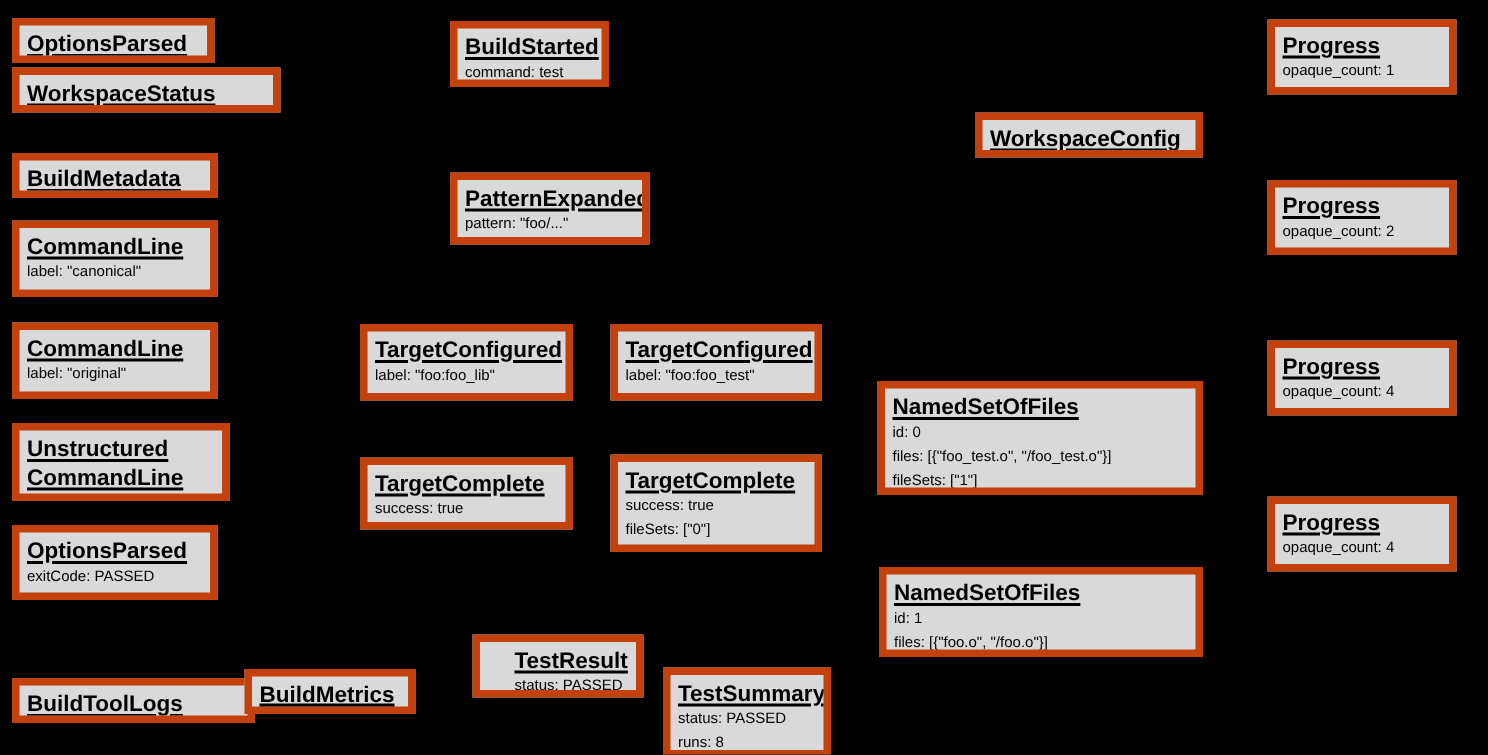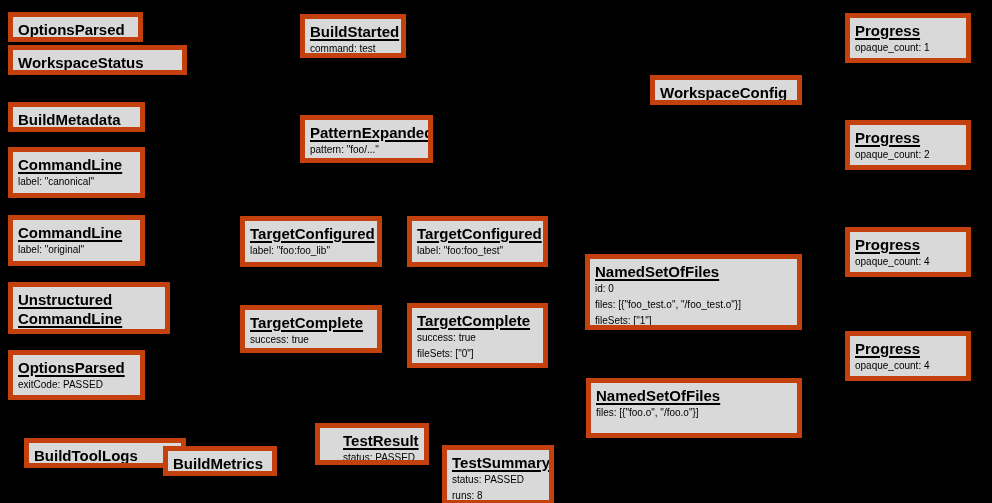--- a/index.html
+++ b/index.html
@@ -59,35 +59,35 @@
   <div class="box" style="left:8px; top:147px; width:137px; height:51px;">
     <div class="box-title">CommandLine</div>
     <div class="box-attr">label: "canonical"</div>
   </div>
 
   <div class="box" style="left:8px; top:215px; width:137px; height:51px;">
     <div class="box-title">CommandLine</div>
     <div class="box-attr">label: "original"</div>
   </div>
 
-  <div class="box" style="left:8px; top:282px; width:162px; height:52px;">
+  <div class="box" style="left:8px; top:282px; width:145px; height:52px;">
     <div class="box-title">Unstructured
 CommandLine</div>
   </div>
 
   <div class="box" style="left:8px; top:350px; width:137px; height:50px;">
     <div class="box-title">OptionsParsed</div>
     <div class="box-attr">exitCode: PASSED</div>
   </div>
 
-  <div class="box" style="left:8px; top:438px; width:162px; height:30px;margin-left:16px;">
+  <div class="box" style="left:8px; top:452px; width:162px; height:30px;">
     <div class="box-title">BuildToolLogs</div>
   </div>
 
-  <div class="box" style="left:163px; top:446px; width:114px; height:30px;">
+  <div class="box" style="left:163px; top:446px; width:114px; height:30px;text-decoration:underline;">
     <div class="box-title">BuildMetrics</div>
   </div>
 
   <div class="box" style="left:300px; top:14px; width:106px; height:44px;">
     <div class="box-title">BuildStarted</div>
     <div class="box-attr">command: test</div>
   </div>
 
   <div class="box" style="left:300px; top:115px; width:133px; height:48px;">
     <div class="box-title">PatternExpanded</div>
@@ -133,20 +133,21 @@
 
   <div class="box" style="left:585px; top:254px; width:217px; height:76px;">
     <div class="box-title">NamedSetOfFiles</div>
     <div class="box-attr">id: 0</div>
     <div class="box-attr">files: [{"foo_test.o", "/foo_test.o"}]</div>
     <div class="box-attr">fileSets: ["1"]</div>
   </div>
 
   <div class="box" style="left:586px; top:378px; width:216px; height:60px;">
     <div class="box-title">NamedSetOfFiles</div>
+    <div class="box-attr">id: 1</div>
     <div class="box-attr">files: [{"foo.o", "/foo.o"}]</div>
   </div>
 
   <div class="box" style="left:845px; top:13px; width:126px; height:50px;">
     <div class="box-title">Progress</div>
     <div class="box-attr">opaque_count: 1</div>
   </div>
 
   <div class="box" style="left:845px; top:120px; width:126px; height:50px;">
     <div class="box-title">Progress</div>

